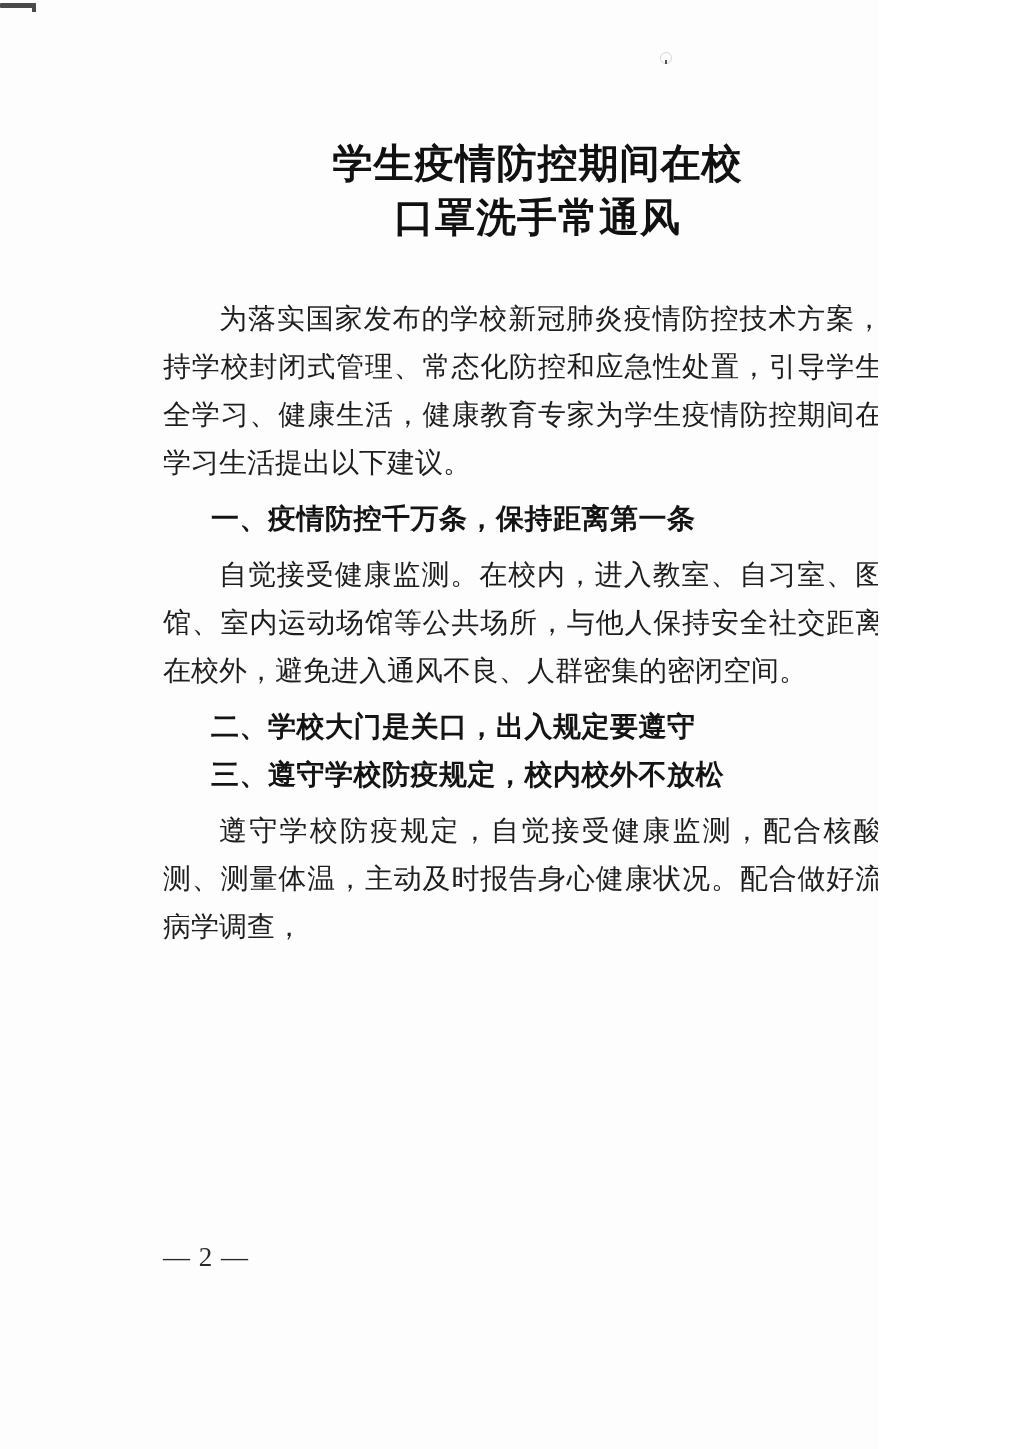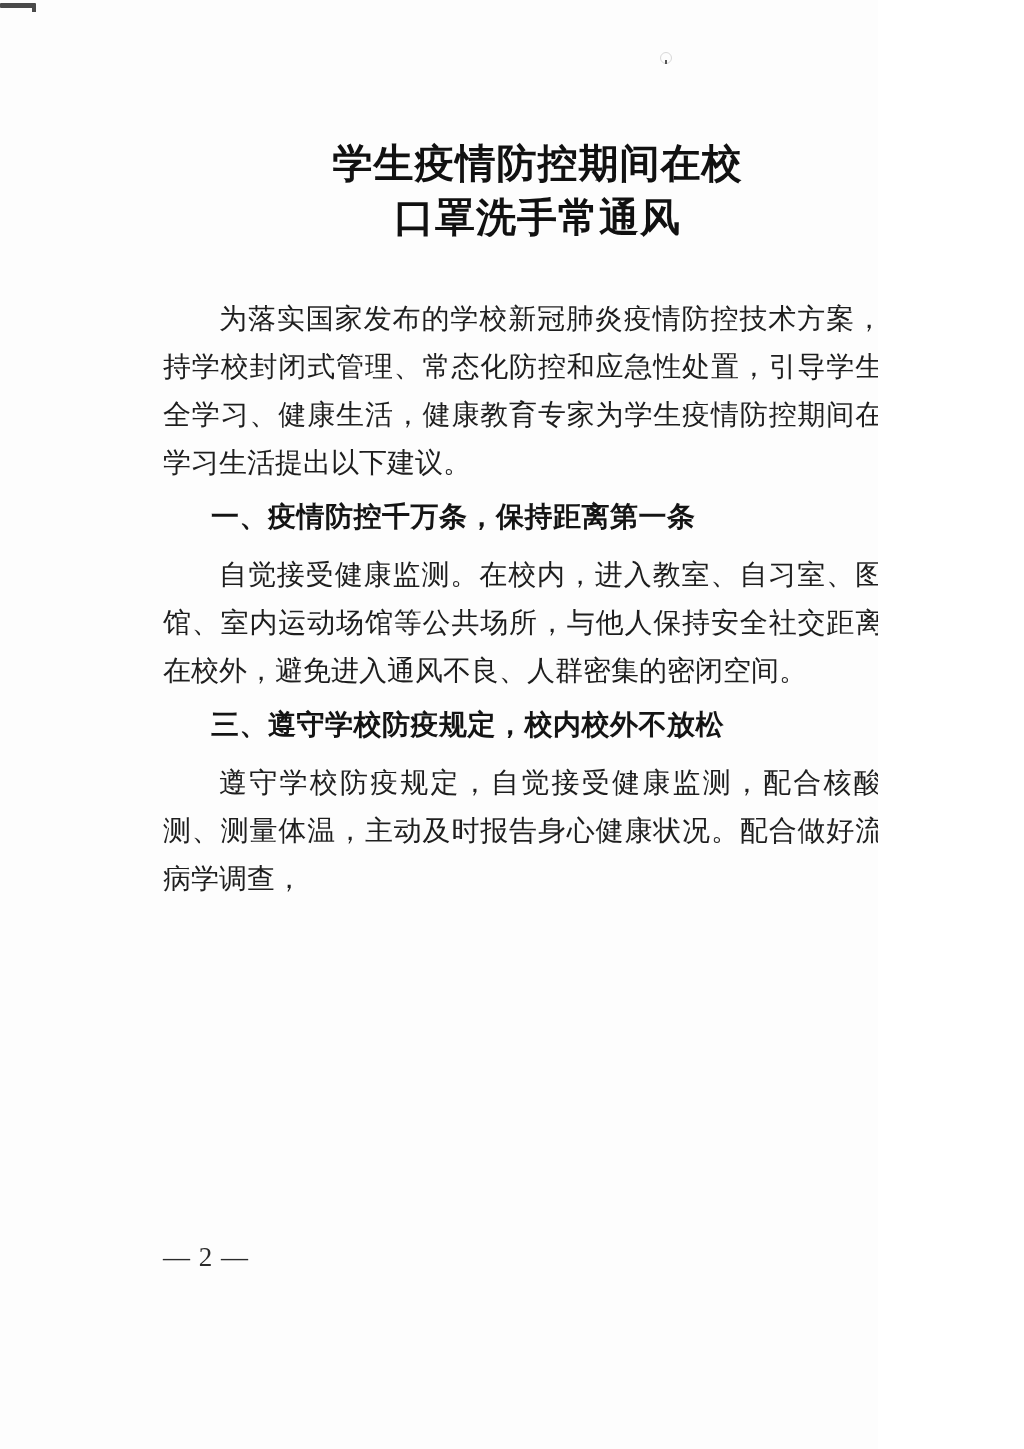--- a/index.html
+++ b/index.html
@@ -37,21 +37,21 @@
     line-height: 48px;
     text-align: justify;
   }
   .para {
     margin: 8px;
     text-indent: 2em;
     color: #1e1e1e;
   }
   .section-heading {
     margin: 0;
-    font-family: Liberation Mono, monospace;
+    font-family: Liberation Serif, serif;
     font-weight: 700;
     font-size: 28px;
     line-height: 48px;
     text-indent: 2em;
     color: #141414;
     letter-spacing: 0.5px;
   }
   .page-number {
     position: absolute;
     left: 163px;
@@ -123,20 +123,21 @@
       <div>口罩洗手常通风</div>
     </div>
 
     <div class="body-flow">
 
       <p class="para">为落实国家发布的学校新冠肺炎疫情防控技术方案，支持学校封闭式管理、常态化防控和应急性处置，引导学生安全学习、健康生活，健康教育专家为学生疫情防控期间在校学习生活提出以下建议。</p>
 
       <h2 class="section-heading">一、疫情防控千万条，保持距离第一条</h2>
       <p class="para">自觉接受健康监测。在校内，进入教室、自习室、图书馆、室内运动场馆等公共场所，与他人保持安全社交距离。在校外，避免进入通风不良、人群密集的密闭空间。</p>
 
+      <h2 class="section-heading">二、学校大门是关口，出入规定要遵守</h2>
 
       <h2 class="section-heading">三、遵守学校防疫规定，校内校外不放松</h2>
 
       <p class="para">遵守学校防疫规定，自觉接受健康监测，配合核酸检测、测量体温，主动及时报告身心健康状况。配合做好流行病学调查，</p>
 
     </div>
   </div>
 
   <div class="page-number">— 2 —</div>
 

